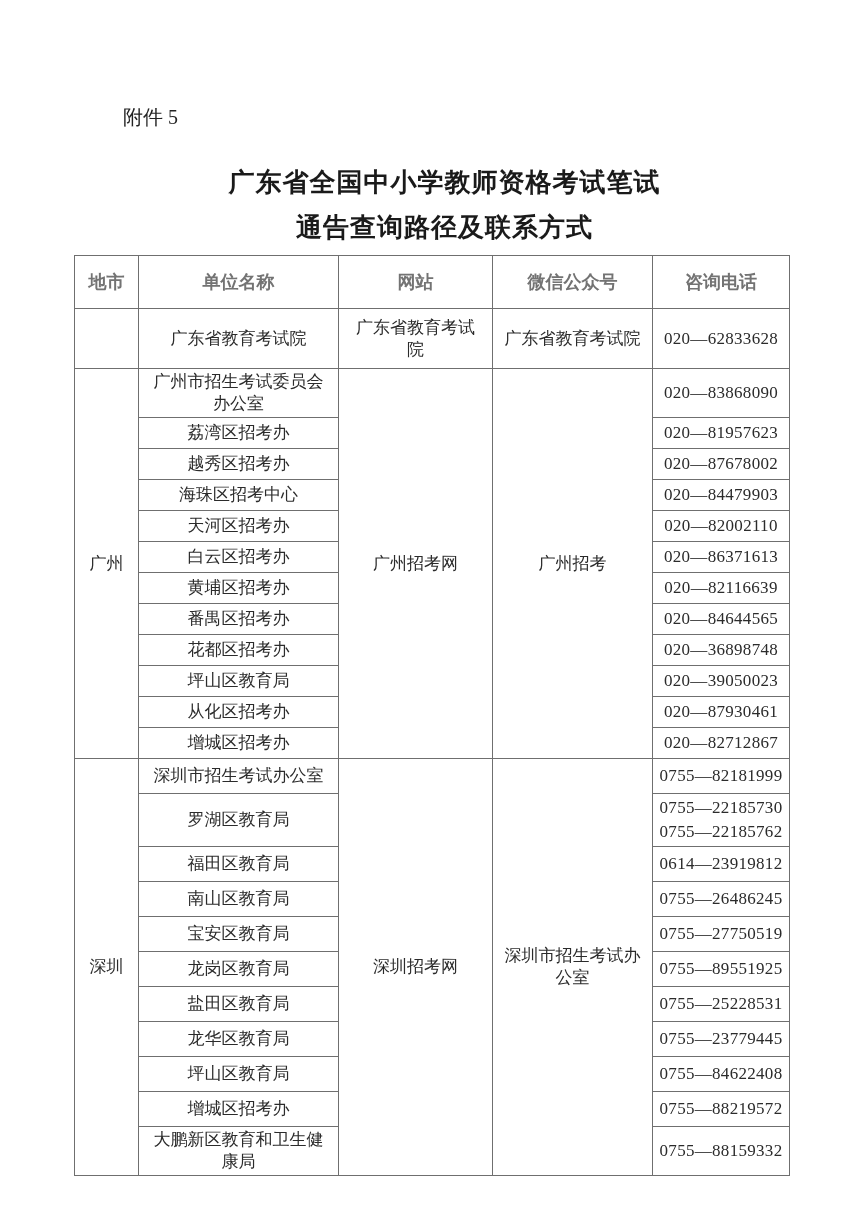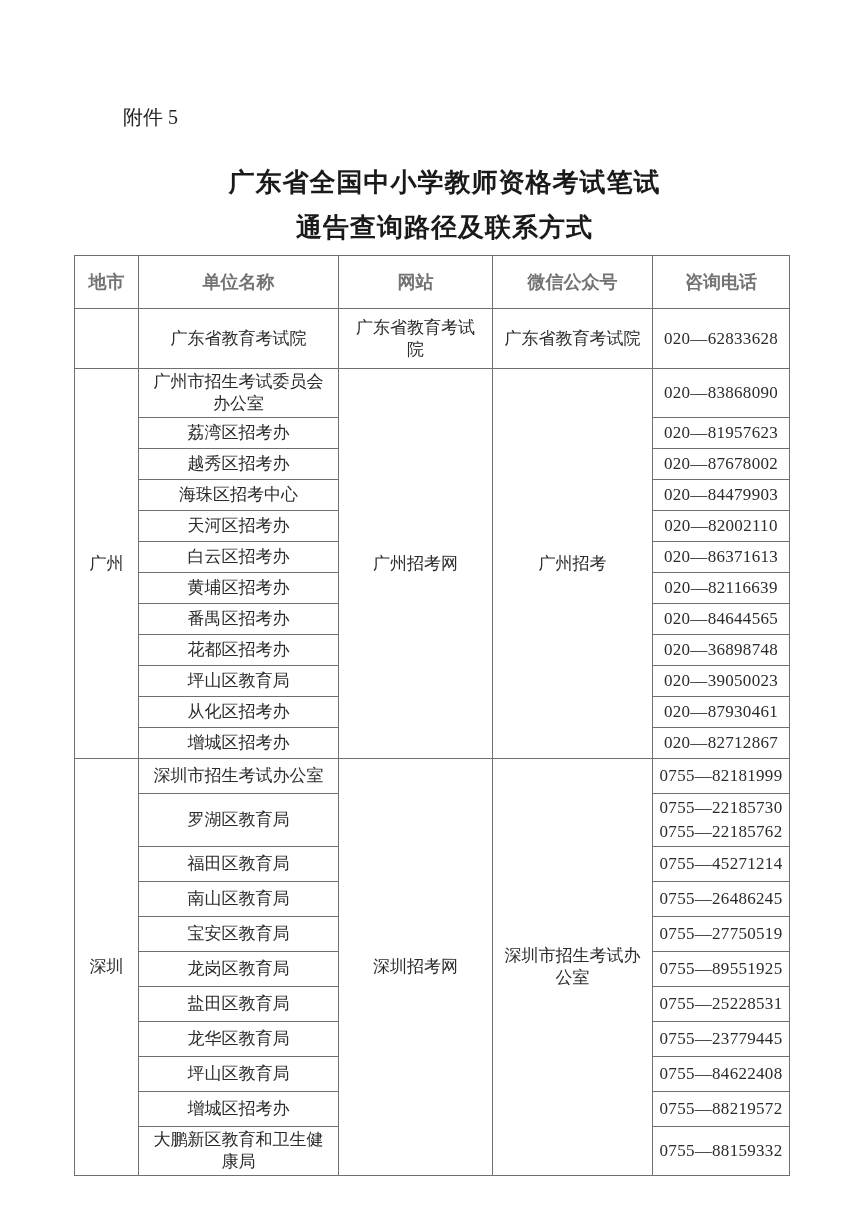--- a/index.html
+++ b/index.html
@@ -210,21 +210,21 @@
         <tr class="group-2">
           <td class="unit-cell">罗湖区教育局</td>
           <td class="phone-cell">
             <div>0755—22185730</div>
             <div>0755—22185762</div>
           </td>
         </tr>
         <tr class="group-2">
           <td class="unit-cell">福田区教育局</td>
           <td class="phone-cell">
-            <div>0755—45271214</div>
+            <div>0614—23919812</div>
           </td>
         </tr>
         <tr class="group-2">
           <td class="unit-cell">南山区教育局</td>
           <td class="phone-cell">
             <div>0755—26486245</div>
           </td>
         </tr>
         <tr class="group-2">
           <td class="unit-cell">宝安区教育局</td>

